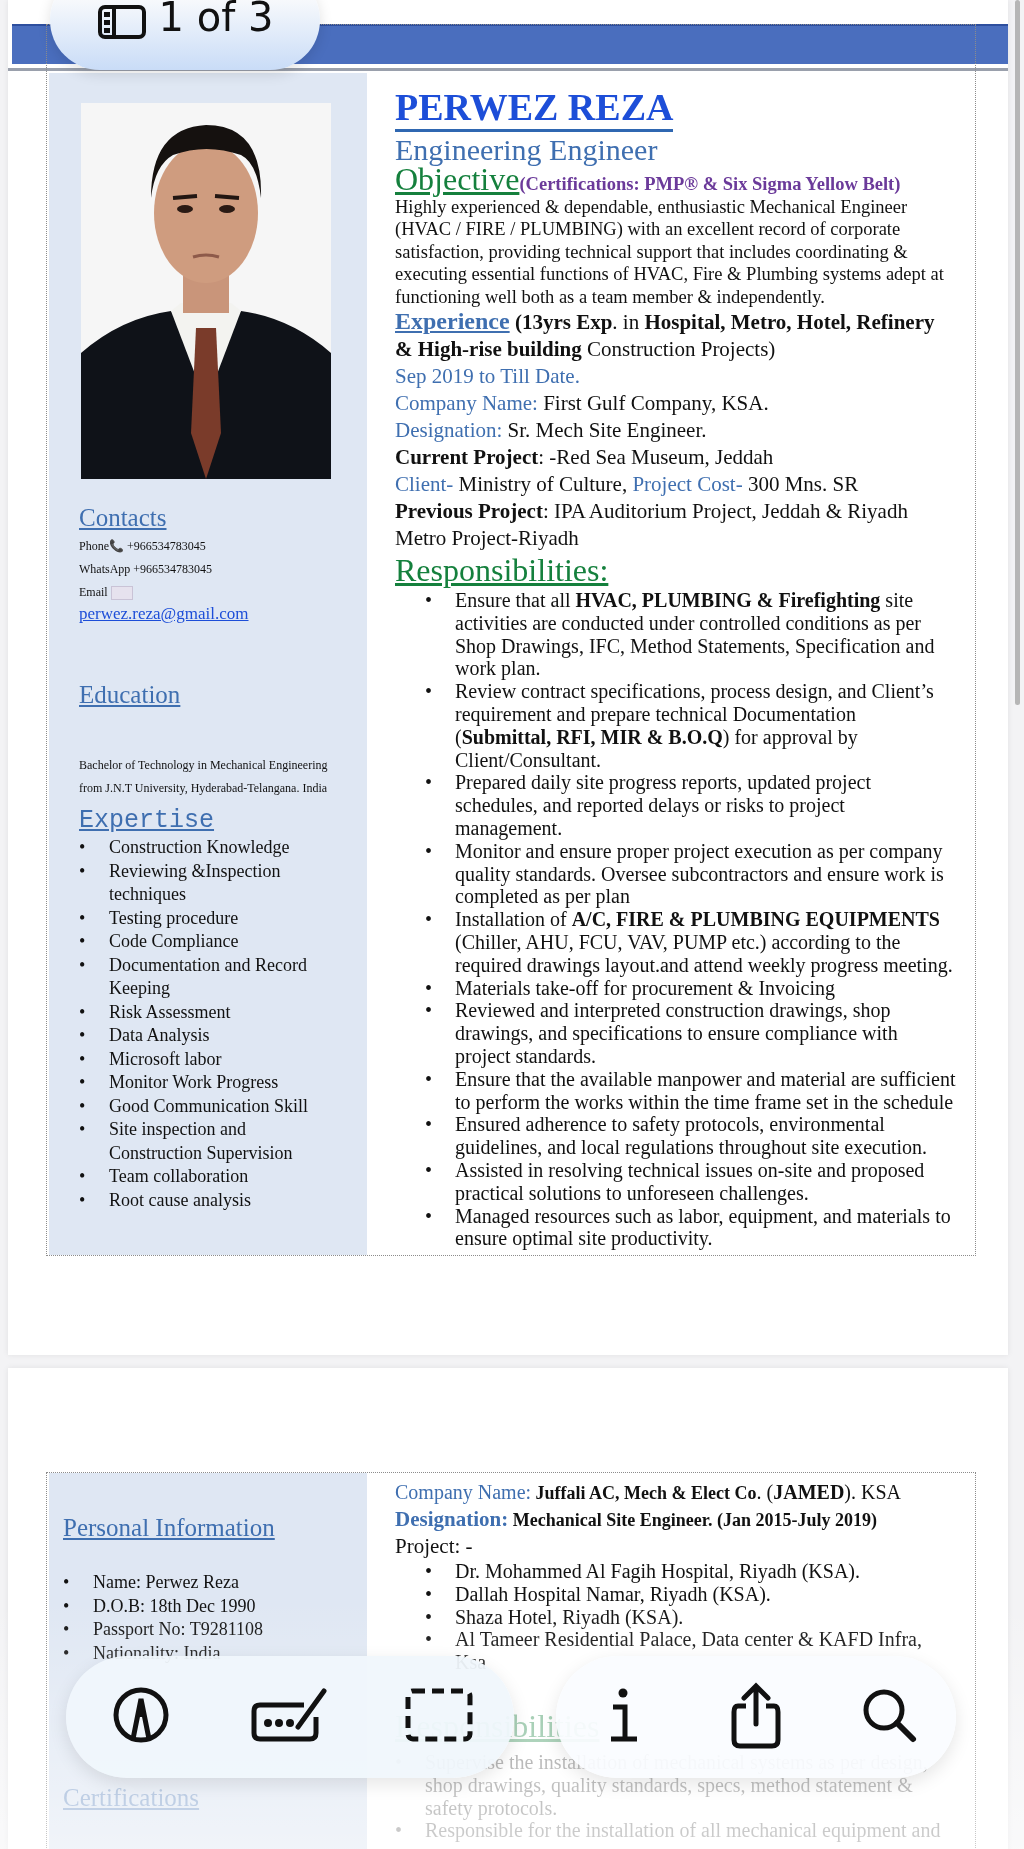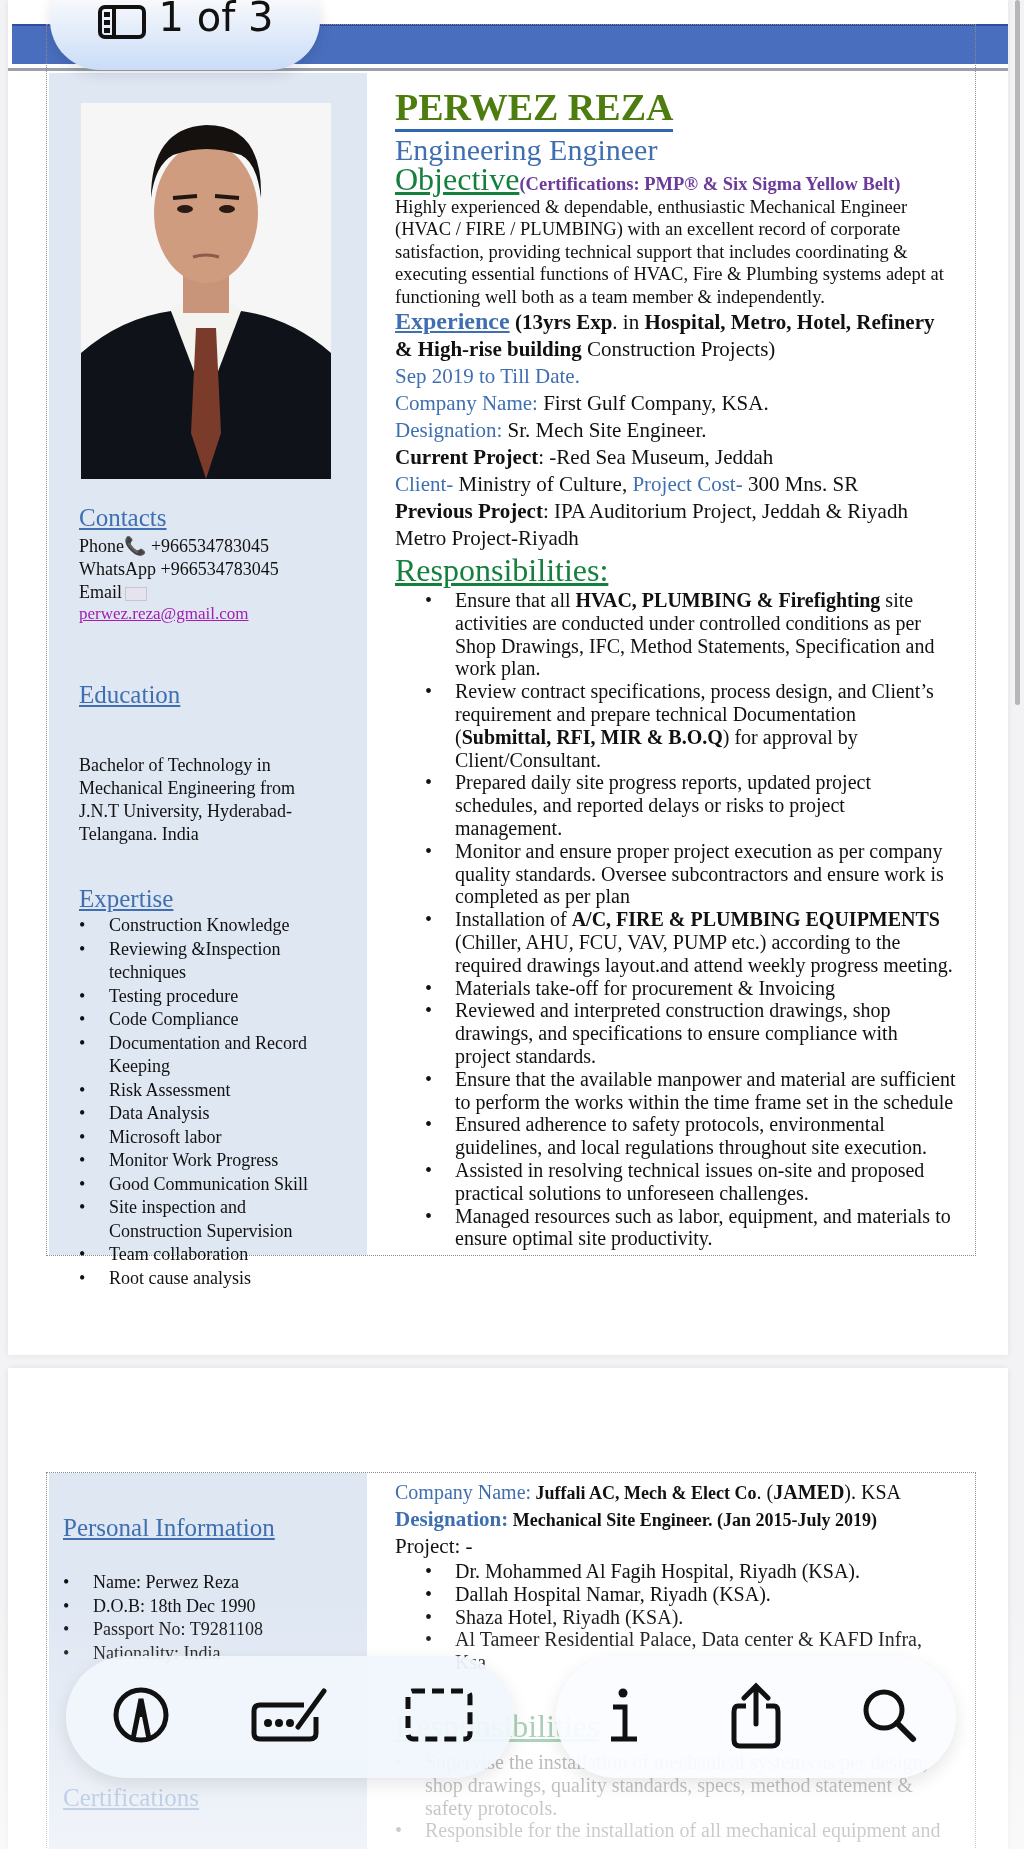--- a/index.html
+++ b/index.html
@@ -25,29 +25,29 @@
 
   .sidebar { position: absolute; left: 2px; top: 0; bottom: 0; width: 318px; background: #dfe7f3; }
   .page1 .sidebar { top: 48px; }
 
   .photo {
     position: absolute; left: 32px; top: 30px; width: 250px; height: 376px;
     background: linear-gradient(#fafafa, #f0f0f0); overflow: hidden;
   }
 
   .sec-title { color: #3f6fb0; text-decoration: underline; font-size: 25px; line-height: 30px; }
-  .sb-text { font-size: 18px; line-height: 23px; color: #111; }
-  .link { color: #a21caf; text-decoration: underline; font-size: 17px; }
+  .sb-text { font-size: 12px; line-height: 23px; color: #111; }
+  .link { color: #1d4ed8; text-decoration: underline; font-size: 17px; }
 
   .sb-list { list-style: none; }
   .sb-list li { position: relative; padding-left: 30px; font-size: 18px; line-height: 23.5px; }
   .sb-list li::before { content: "\2022"; position: absolute; left: 0; font-size: 18px; }
 
   .main { position: absolute; left: 348px; right: 18px; }
-  .name { font-family: "Liberation Serif", serif; font-weight: bold; color: #4d7c0f; font-size: 38px; line-height: 44px; display: inline-block; border-bottom: 3px solid #2f67b1; }
+  .name { font-family: "Liberation Serif", serif; font-weight: bold; color: #1d4ed8; font-size: 38px; line-height: 44px; display: inline-block; border-bottom: 3px solid #2f67b1; }
   .role { color: #3f6fb0; font-size: 30px; line-height: 36px; }
   .blue { color: #3f6fb0; }
   .purple { color: #6b3a9a; font-weight: bold; }
   .txt { font-size: 18.5px; line-height: 22.5px; }
   .txt-lg { font-size: 21px; line-height: 27px; }
   .h-ul { color: #15803d; text-decoration: underline; font-size: 32px; }
   .h-ul-b { color: #3f6fb0; text-decoration: underline; font-size: 24px; font-weight: bold; }
 
   .resp { list-style: none; margin-left: 30px; }
   .resp li { position: relative; padding-left: 30px; font-size: 20px; line-height: 22.8px; }
@@ -109,21 +109,21 @@
           <span>WhatsApp</span><span> +966534783045</span>
         </div>
         <div class="sb-text">
           <span>Email</span><span style="display:inline-block;width:22px;height:14px;margin-left:3px;background:#e6e2ee;border:1px solid #c9c3d6;vertical-align:middle;"></span>
         </div>
         <div><a class="link">perwez.reza@gmail.com</a></div>
 
         <div class="sec-title" style="margin-top:56px;">Education</div>
         <div class="sb-text" style="width:250px;margin-top:44px;">Bachelor of Technology in Mechanical Engineering from J.N.T University, Hyderabad-Telangana. India</div>
 
-        <div class="sec-title" style="margin-top:38px;">Expertise</div>
+        <div class="sec-title" style="margin-top:6px;font-family:Liberation Mono, monospace;">Expertise</div>
         <ul class="sb-list" id="expertise-list" style="width:250px;">
             <li>Construction Knowledge</li>
             <li>Reviewing &amp;Inspection techniques</li>
             <li>Testing procedure</li>
             <li>Code Compliance</li>
             <li>Documentation and Record Keeping</li>
             <li>Risk Assessment</li>
             <li>Data Analysis</li>
             <li>Microsoft labor</li>
             <li>Monitor Work Progress</li>

